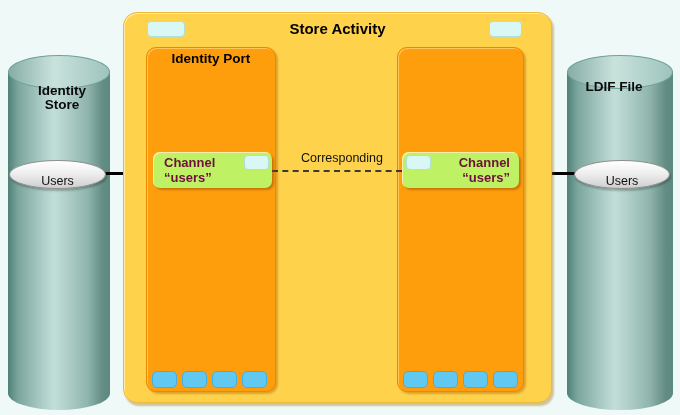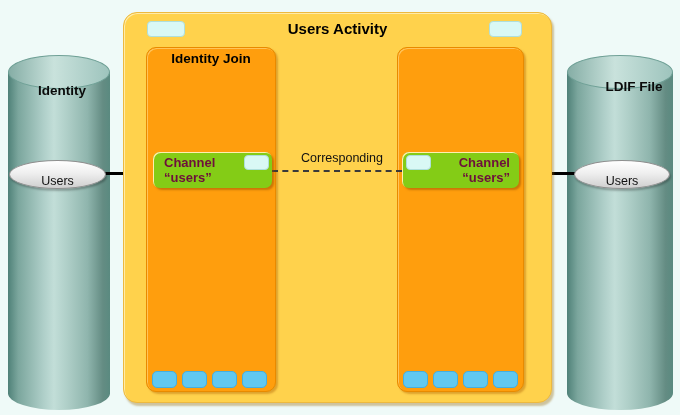--- a/index.html
+++ b/index.html
@@ -47,21 +47,21 @@
   .port-identity { left:146px; width:130px; }
   .port-ts       { left:397px; width:127px; }
   .port-title {
     top:51px; text-align:center;
     font-size:13.5px; font-weight:bold; color:#000;
   }
 
   
   .channel-box {
     top:152px; height:36px;
-    background:#84cc16;
+    background:#bef264;
     border-radius:7px;
     box-shadow: inset 1px 1px 0 #FFEFAF, 2px 2px 2px rgba(150,80,0,.5);
     box-sizing:border-box;
     font-size:13px; font-weight:bold; color:#6E0F3C;
     line-height:15px;
   }
   .channel-left  { left:153px; width:119px; padding:3px 0 0 11px; }
   .channel-right { left:402px; width:117px; padding:3px 9px 0 0; text-align:right; }
   .channel-tab { position:absolute; top:3px; width:25px; height:15px; }
   .channel-tab.at-right { right:3px; }
@@ -97,21 +97,21 @@
     border-radius:50%;
     box-sizing:border-box;
   }
   .cyl-top-left  { left:8px;  width:102px; }
   .cyl-top-right { left:567px; width:106px; }
   .cyl-label {
     text-align:center; font-weight:bold; color:#0A0A0A;
     font-size:13.5px; line-height:14px;
   }
   .cyl-label-left  { left:8px; top:84px; width:108px; }
-  .cyl-label-right { left:587px; top:80px; width:94px; }
+  .cyl-label-right { left:567px; top:80px; width:94px; }
 
   
   .users-ellipse {
     top:160px; height:29px;
     background: linear-gradient(180deg,#FFFFFF 0%,#EFEFEF 45%,#CFCFCF 100%);
     border:1px solid #8F8F8F;
     border-radius:50%;
     box-shadow:1px 2px 2px rgba(0,0,0,.25);
     box-sizing:border-box;
     display:flex; align-items:flex-end; justify-content:center;
@@ -134,36 +134,37 @@
 </style>
 </head>
 <body>
 
 <div class="stage">
 
   <div class="abs cyl-body cyl-body-left"></div>
   <div class="abs cyl-top cyl-top-left"></div>
   <div class="abs cyl-label cyl-label-left">
     <div>Identity</div>
+    <div>Store</div>
   </div>
 
   <div class="abs cyl-body cyl-body-right"></div>
   <div class="abs cyl-top cyl-top-right"></div>
   <div class="abs cyl-label cyl-label-right">LDIF File</div>
 
   <div class="abs link-line link-left"></div>
   <div class="abs link-line link-right"></div>
 
   <div class="abs join-box"></div>
-  <div class="abs join-title">Users Activity</div>
+  <div class="abs join-title">Store Activity</div>
   <div class="abs tab-cyan" style="left:147px; top:21px; width:38px; height:16px;"></div>
   <div class="abs tab-cyan" style="left:489px; top:21px; width:33px; height:16px;"></div>
 
   <div class="abs port-box port-identity"></div>
-  <div class="abs port-title" style="left:146px; width:130px;">Identity Join</div>
+  <div class="abs port-title" style="left:146px; width:130px;">Identity Port</div>
 
   <div class="abs port-box port-ts"></div>
 
   <div class="abs corr-label">Corresponding</div>
   <div class="abs corr-dash"></div>
 
   <div class="abs channel-box channel-left">
     <div class="channel-tab tab-cyan at-right"></div>
     <div>Channel</div>
     <div>“users”</div>

